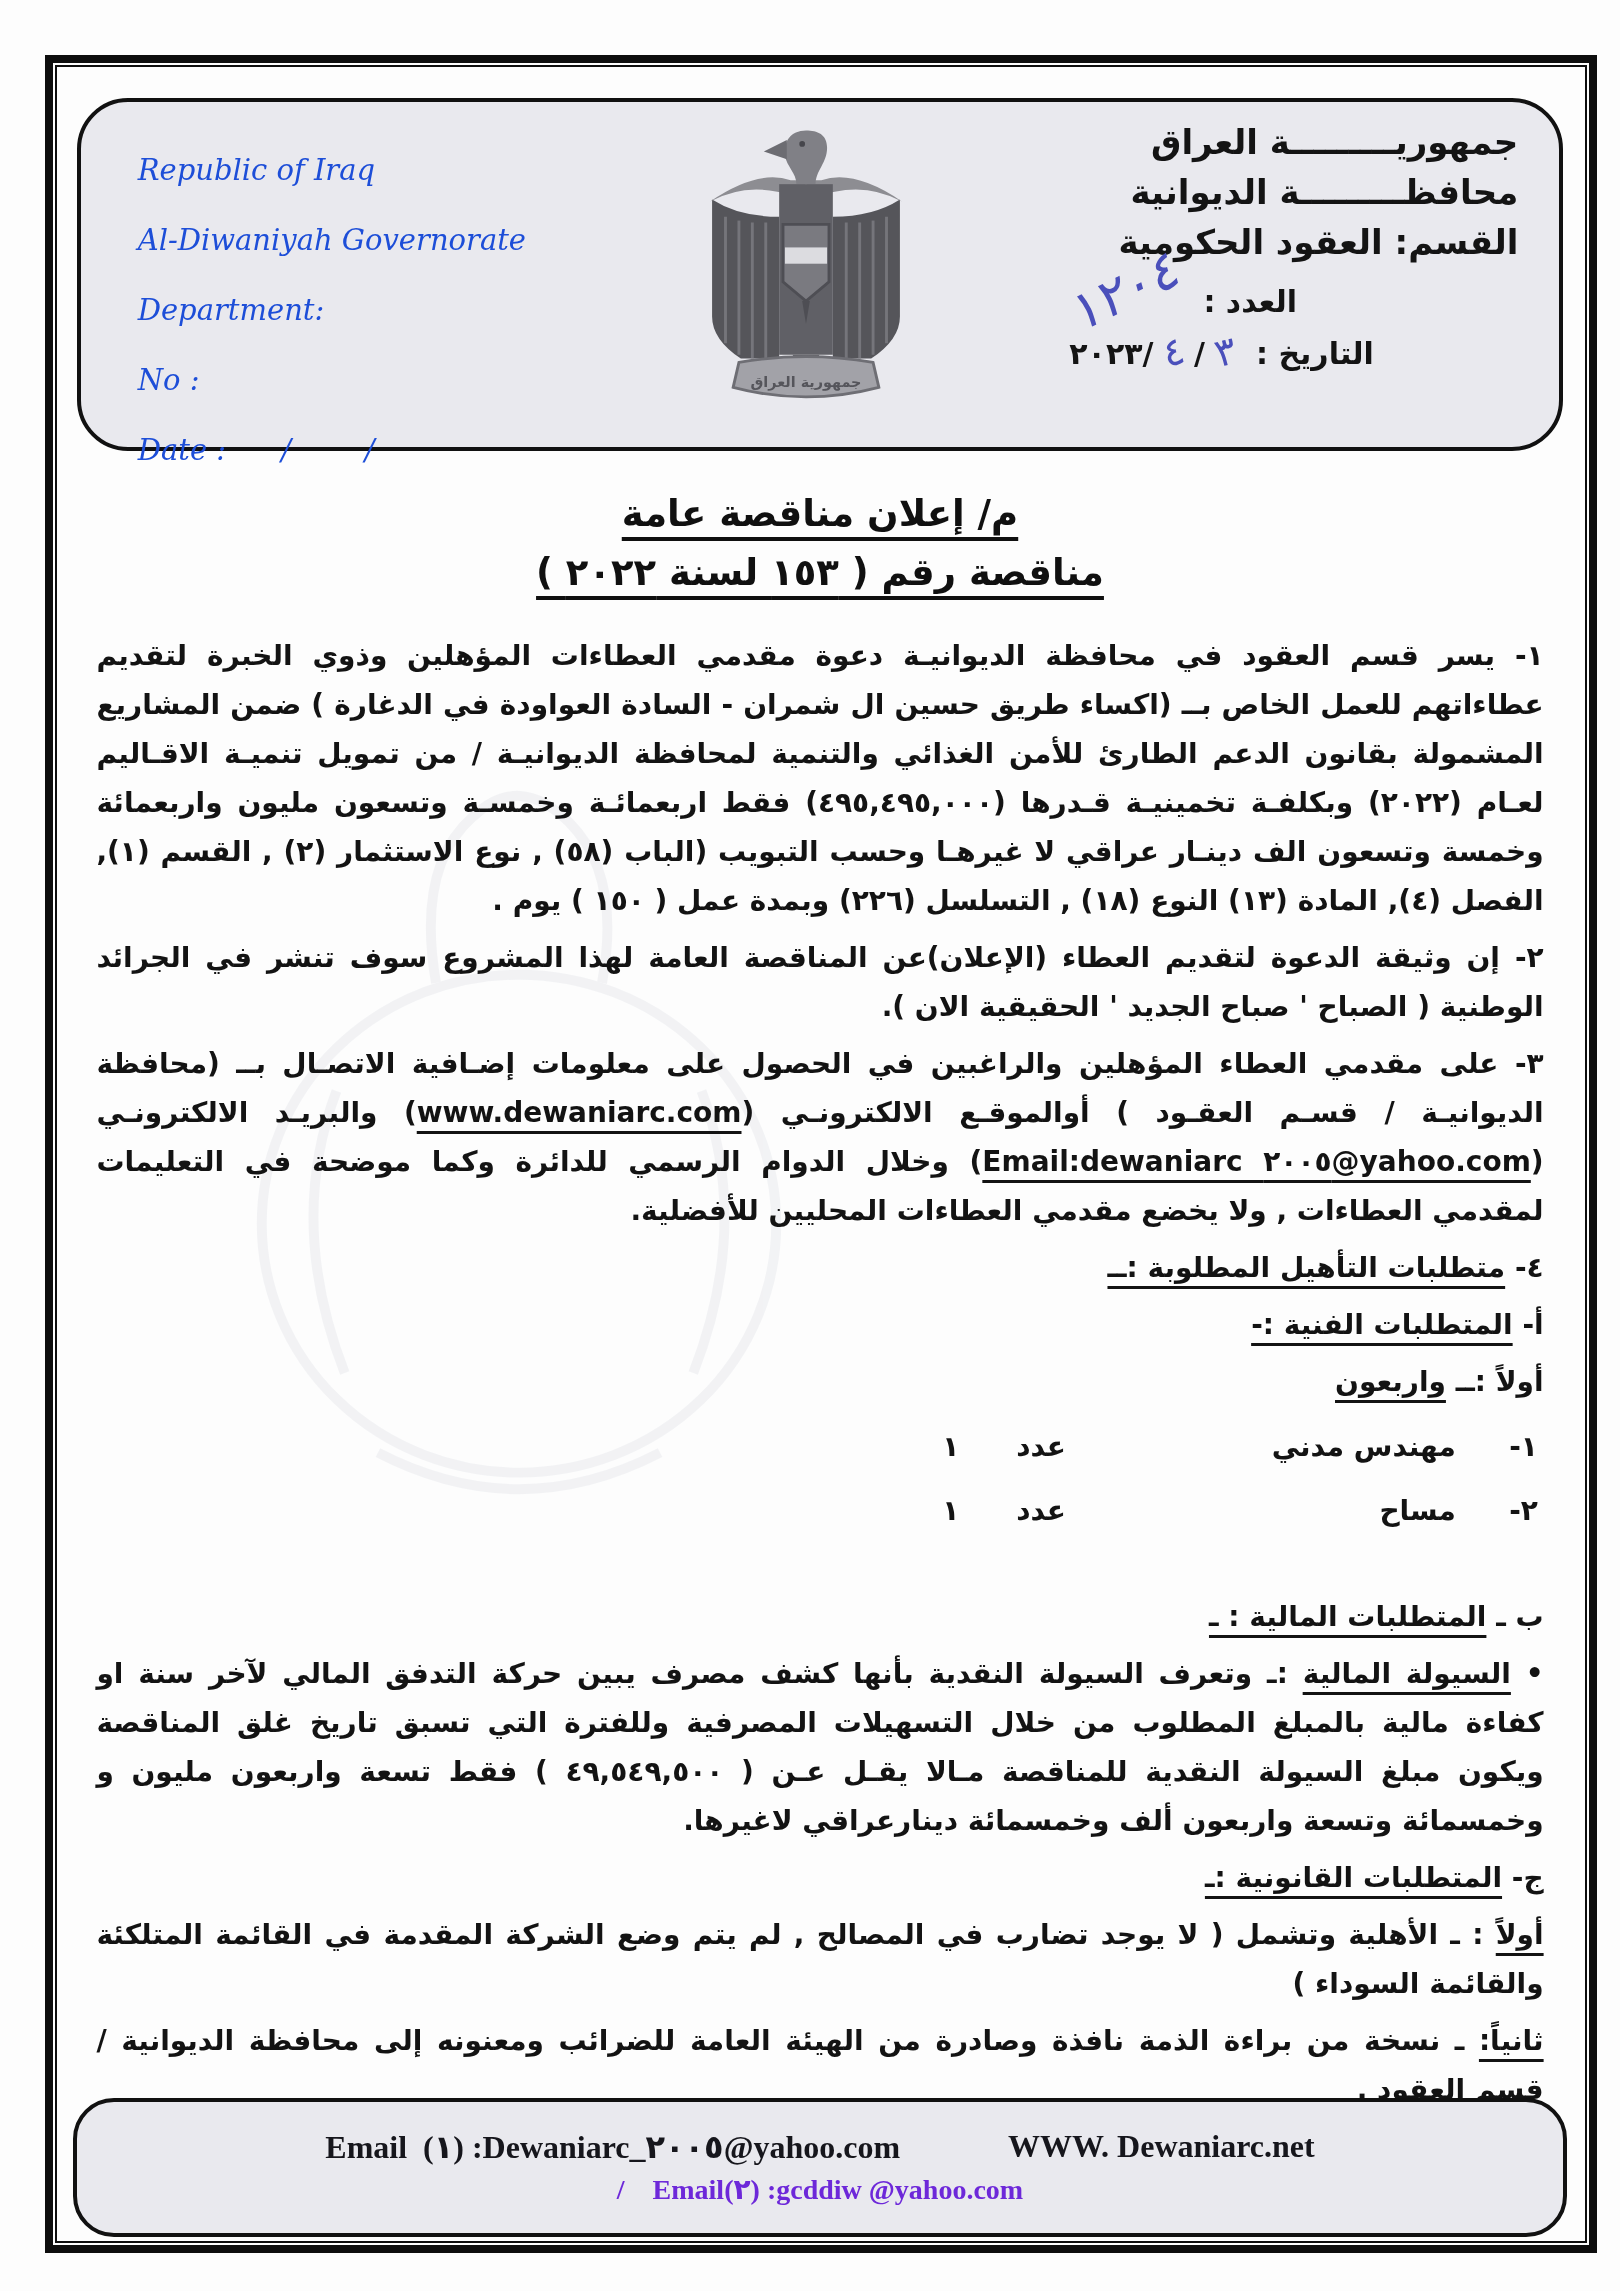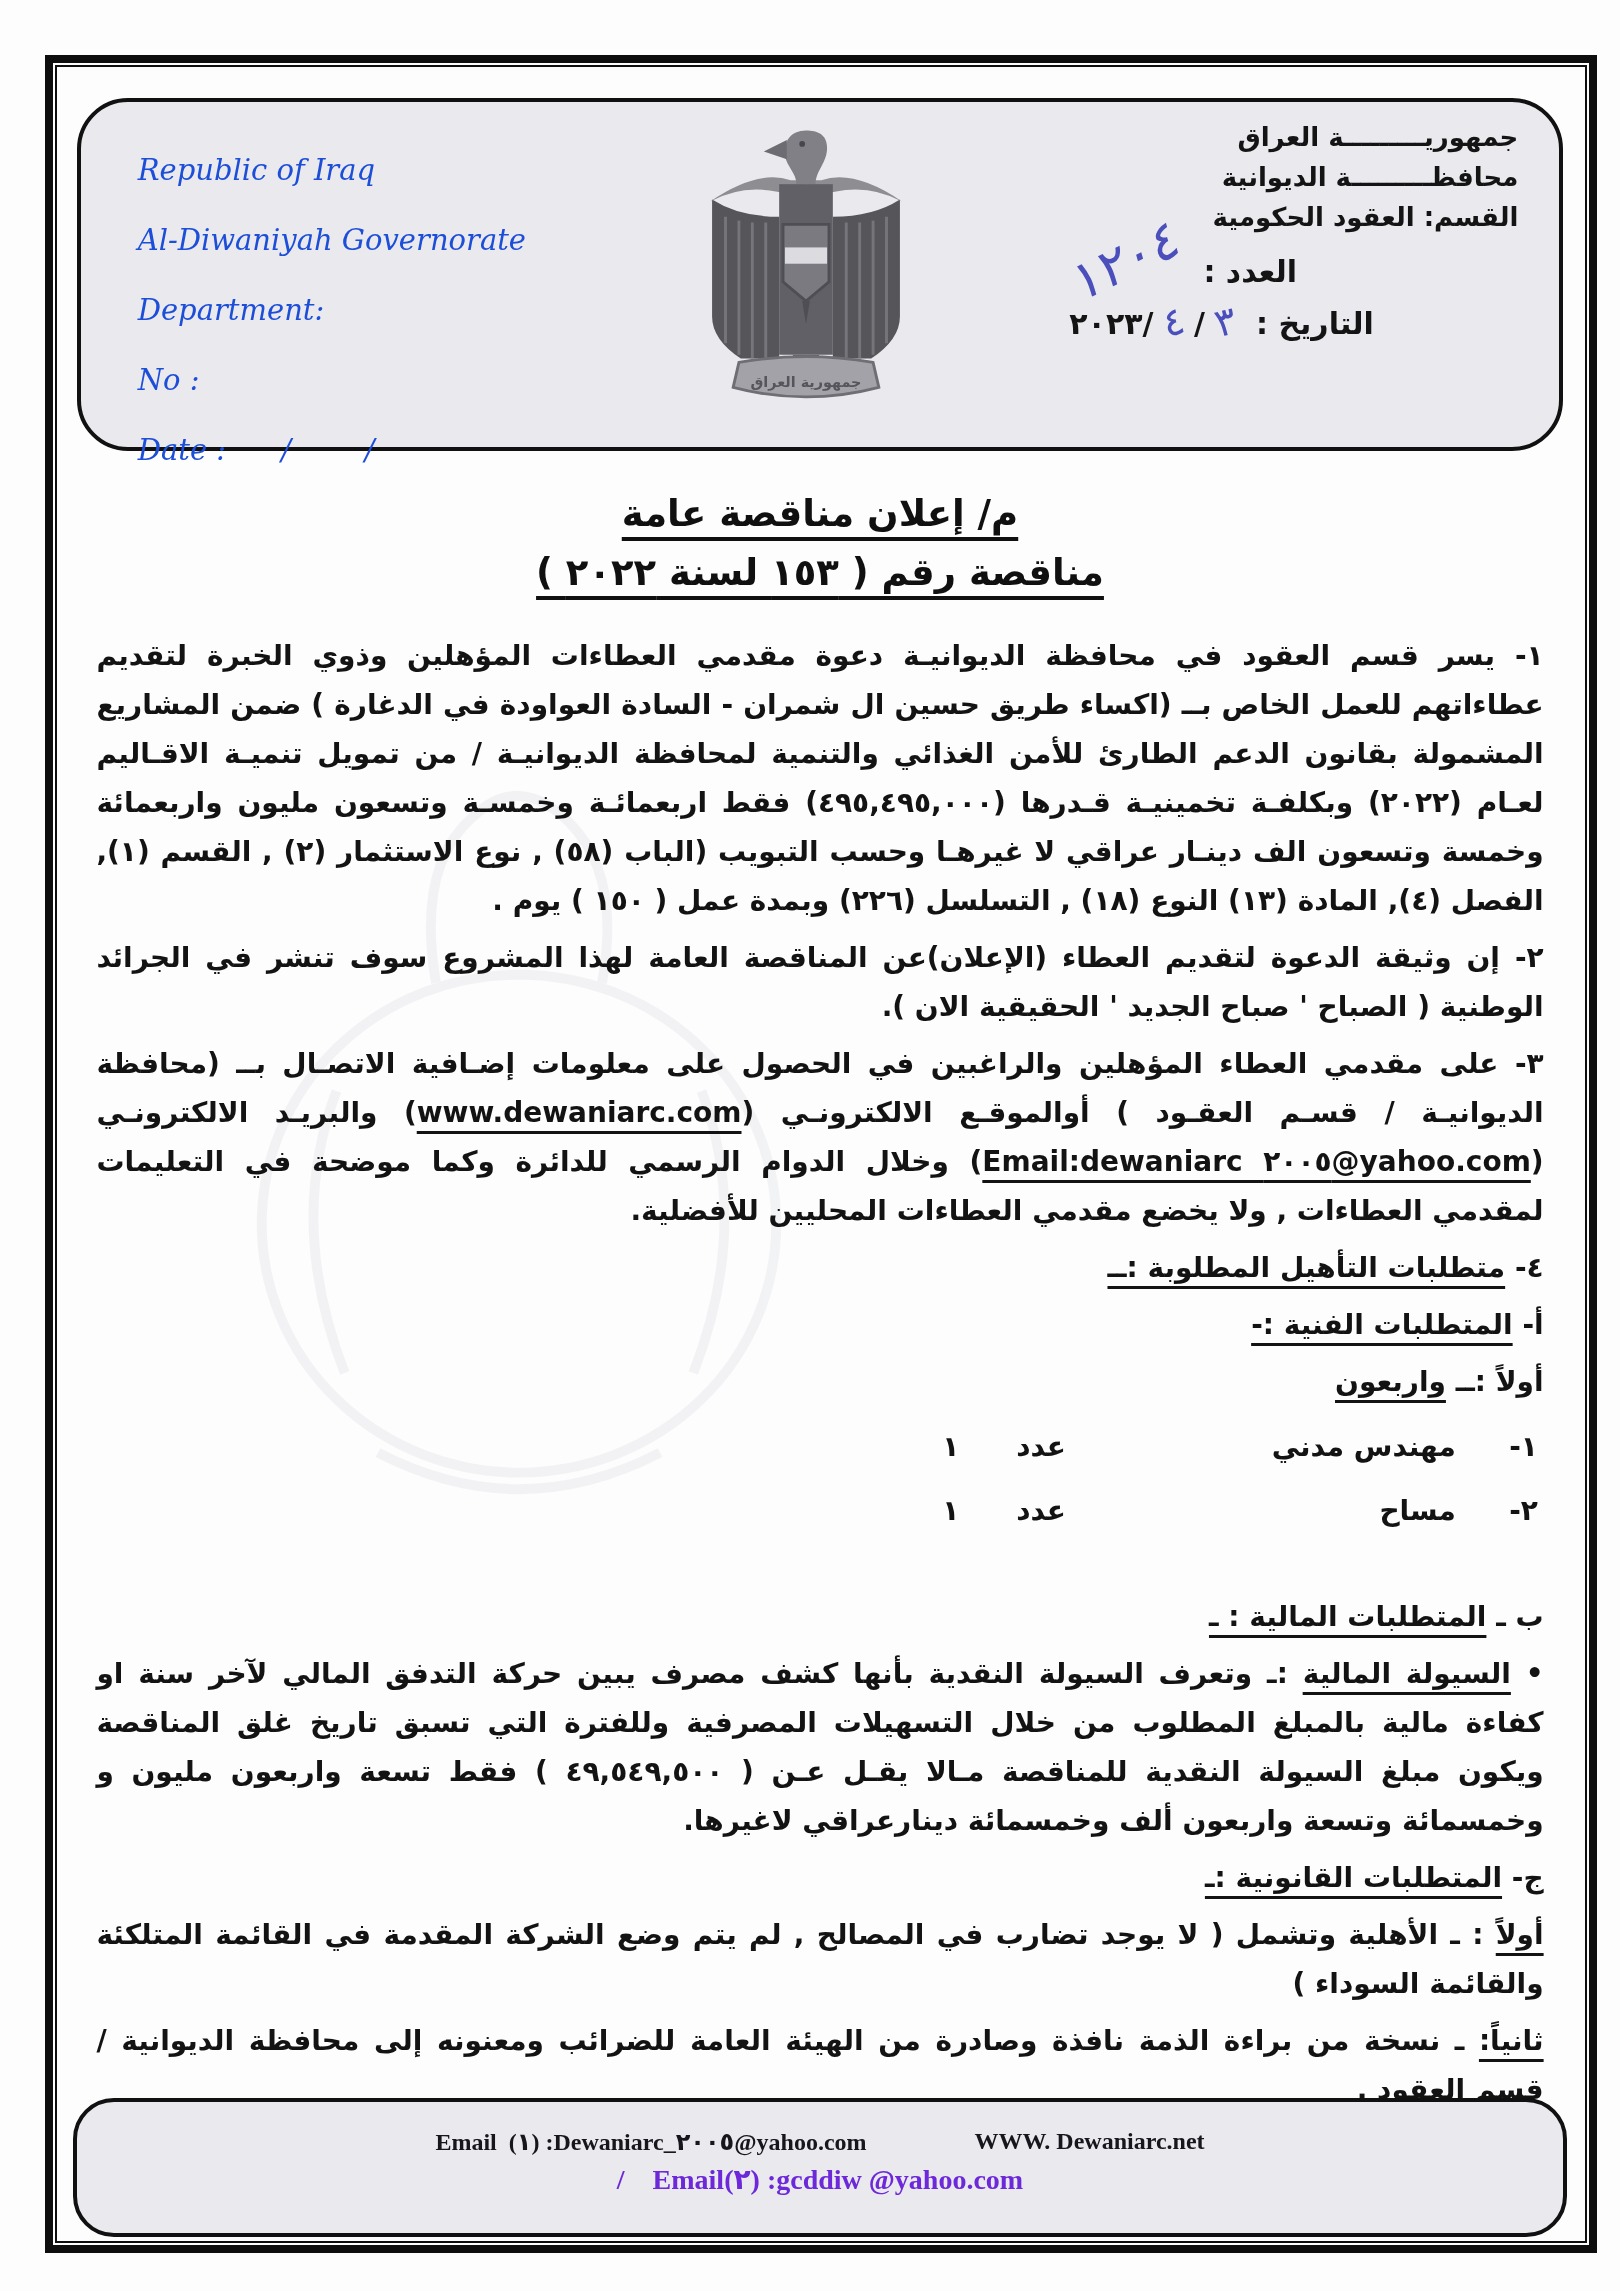--- a/index.html
+++ b/index.html
@@ -34,21 +34,21 @@
   }
   .header-left{padding:51px 0 0 57px;direction:ltr;}
   .en-line{
     font-family:"DejaVu Serif",serif;
     font-style:italic;
     font-size:29px;color:#1d4ed8;
     margin-bottom:36px;white-space:pre;
   }
   .emblem-wrap{display:flex;justify-content:center;align-items:flex-start;padding-top:21.6px;}
   .header-right{padding:19.6px 41px 0 0;direction:rtl;text-align:right;color:#141414;}
-  .ar-line{font-size:26px;font-weight:bold;margin-bottom:9.8px;}
+  .ar-line{font-size:34px;font-weight:bold;margin-bottom:9.8px;}
   .num-line,.date-line{
     display:flex;direction:ltr;justify-content:flex-start;
     align-items:center;gap:9.8px;font-size:30px;font-weight:bold;
     margin-top:5.9px;
   }
   .num-line{margin-top:13.7px;}
   .ar-label{direction:rtl;white-space:pre;}
   .hand-num{
     font-weight:400;font-size:53px;line-height:1;color:#4a4fbb;
     display:inline-block;transform:rotate(-26deg) skewX(-10deg);
@@ -97,21 +97,21 @@
   
   .footer-box{
     position:absolute;left:73px;right:53px;bottom:55px;height:131px;
     background:#e9e9ee;border:4.9px solid #111;border-radius:41px;
     z-index:2;
   }
   .f-line1{
     display:flex;justify-content:center;gap:108px;
     margin-top:25.5px;
     font-family:"Liberation Serif","DejaVu Sans",serif;
-    font-weight:bold;font-size:24px;color:#16161c;
+    font-weight:bold;font-size:32px;color:#16161c;
   }
   .f-line1 span,.f-line2 span{white-space:pre;}
   .f-line2{
     text-align:center;margin-top:7.8px;
     font-family:"Liberation Serif","DejaVu Sans",serif;
     font-weight:bold;font-size:28px;color:#6d28d9;
   }
 
   
   .watermark{position:absolute;left:176px;top:676px;z-index:1;}

